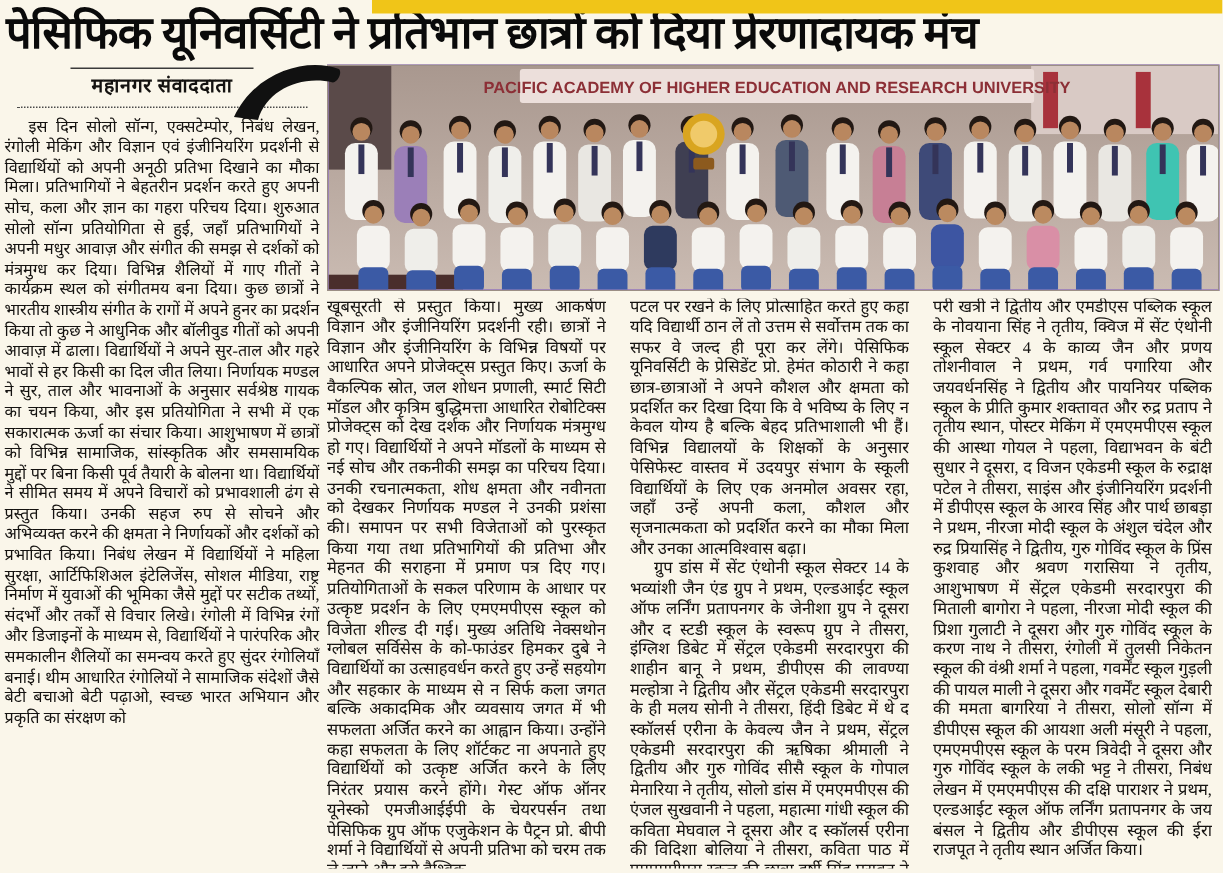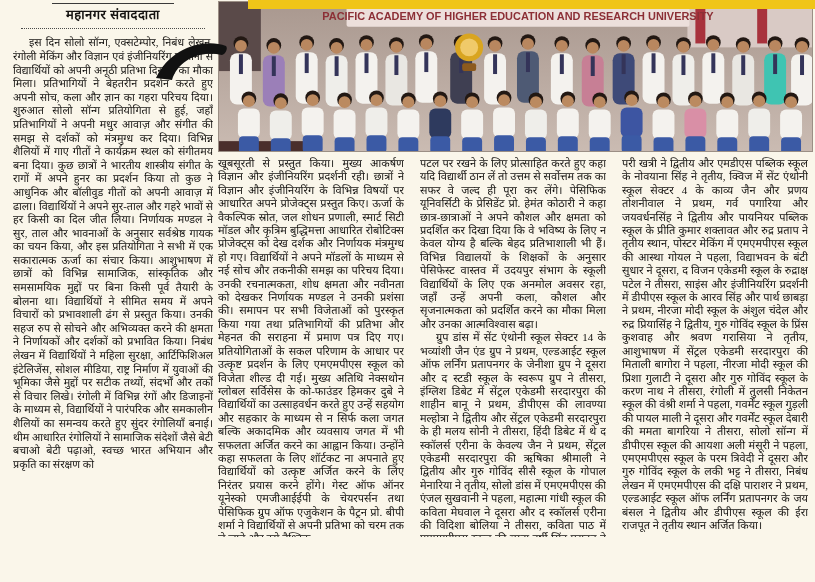--- a/index.html
+++ b/index.html
@@ -13,21 +13,21 @@
   .top-strip {
     position:absolute; left:248px; top:0; width:567px; height:9px;
     background:#f0c518;
   }
   .headline {
     font-size:30px; font-weight:bold; line-height:1.1;
     padding:6px 4px 3px 4px; letter-spacing:-0.5px; white-space:nowrap;
     color:#0a0a0a;
   }
   .swoosh { position:absolute; left:152px; top:40px; width:80px; height:42px; }
-  .body-area { display:flex; padding:1px 2px 0 3px; height:536px;margin-left:10px; }
+  .body-area { display:flex; padding:1px 2px 0 3px; height:536px; }
   .col { text-align:justify; overflow:hidden; }
   .col p { margin:0; }
   .col p.indent { text-indent:16px; }
   .col-1 {
     width:212px; margin-right:5px; font-size:10.8px; line-height:1.26;
     height:536px;
   }
   .byline-box {
     border-bottom:1px dotted #4a4a4a;
     margin:2px 8px 7px 8px; padding-bottom:5px; text-align:center;
@@ -46,20 +46,21 @@
   .col-r { width:186px; font-size:11px; line-height:1.22; height:380px; }
   .gap { width:16px; }
 </style>
 </head>
 <body>
 
 <div class="clipping">
 
   <div class="top-strip"></div>
 
+  <h1 class="headline">पेसिफिक यूनिवर्सिटी ने प्रतिभान छात्रों को दिया प्रेरणादायक मंच</h1>
 
   <svg class="swoosh" viewBox="0 0 80 42">
     <path d="M4,38 C18,8 52,-2 74,6 C76,8 74,14 70,15 C48,10 26,20 20,40 Z" fill="#111"></path>
   </svg>
 
   <div class="body-area">
 
     <div class="col col-1">
       <div class="byline-box">
         <span class="byline-text">महानगर संवाददाता</span>

